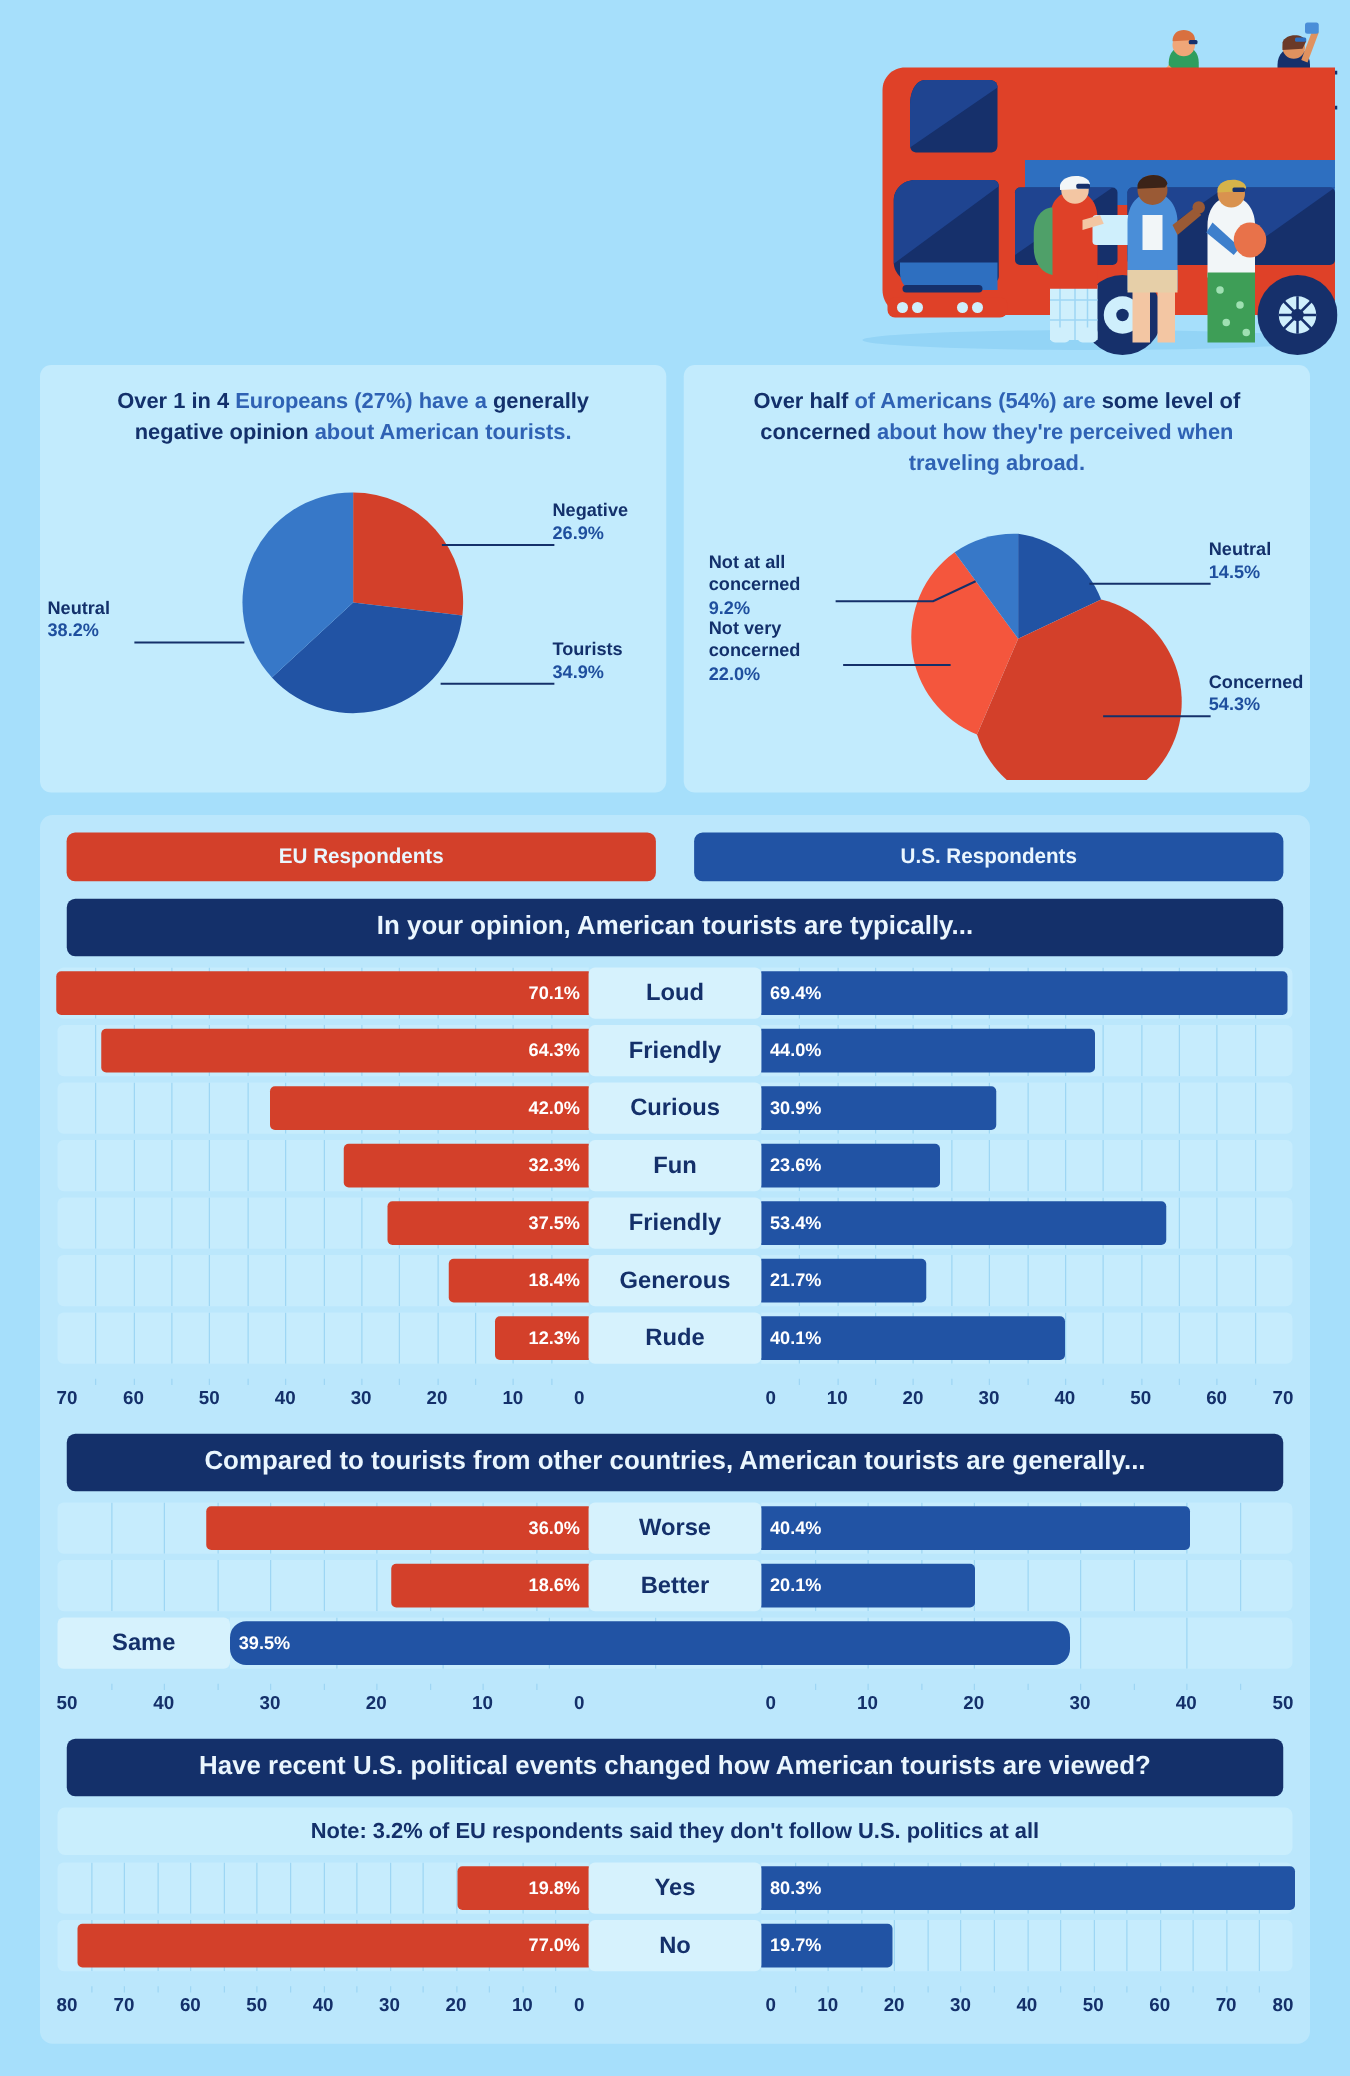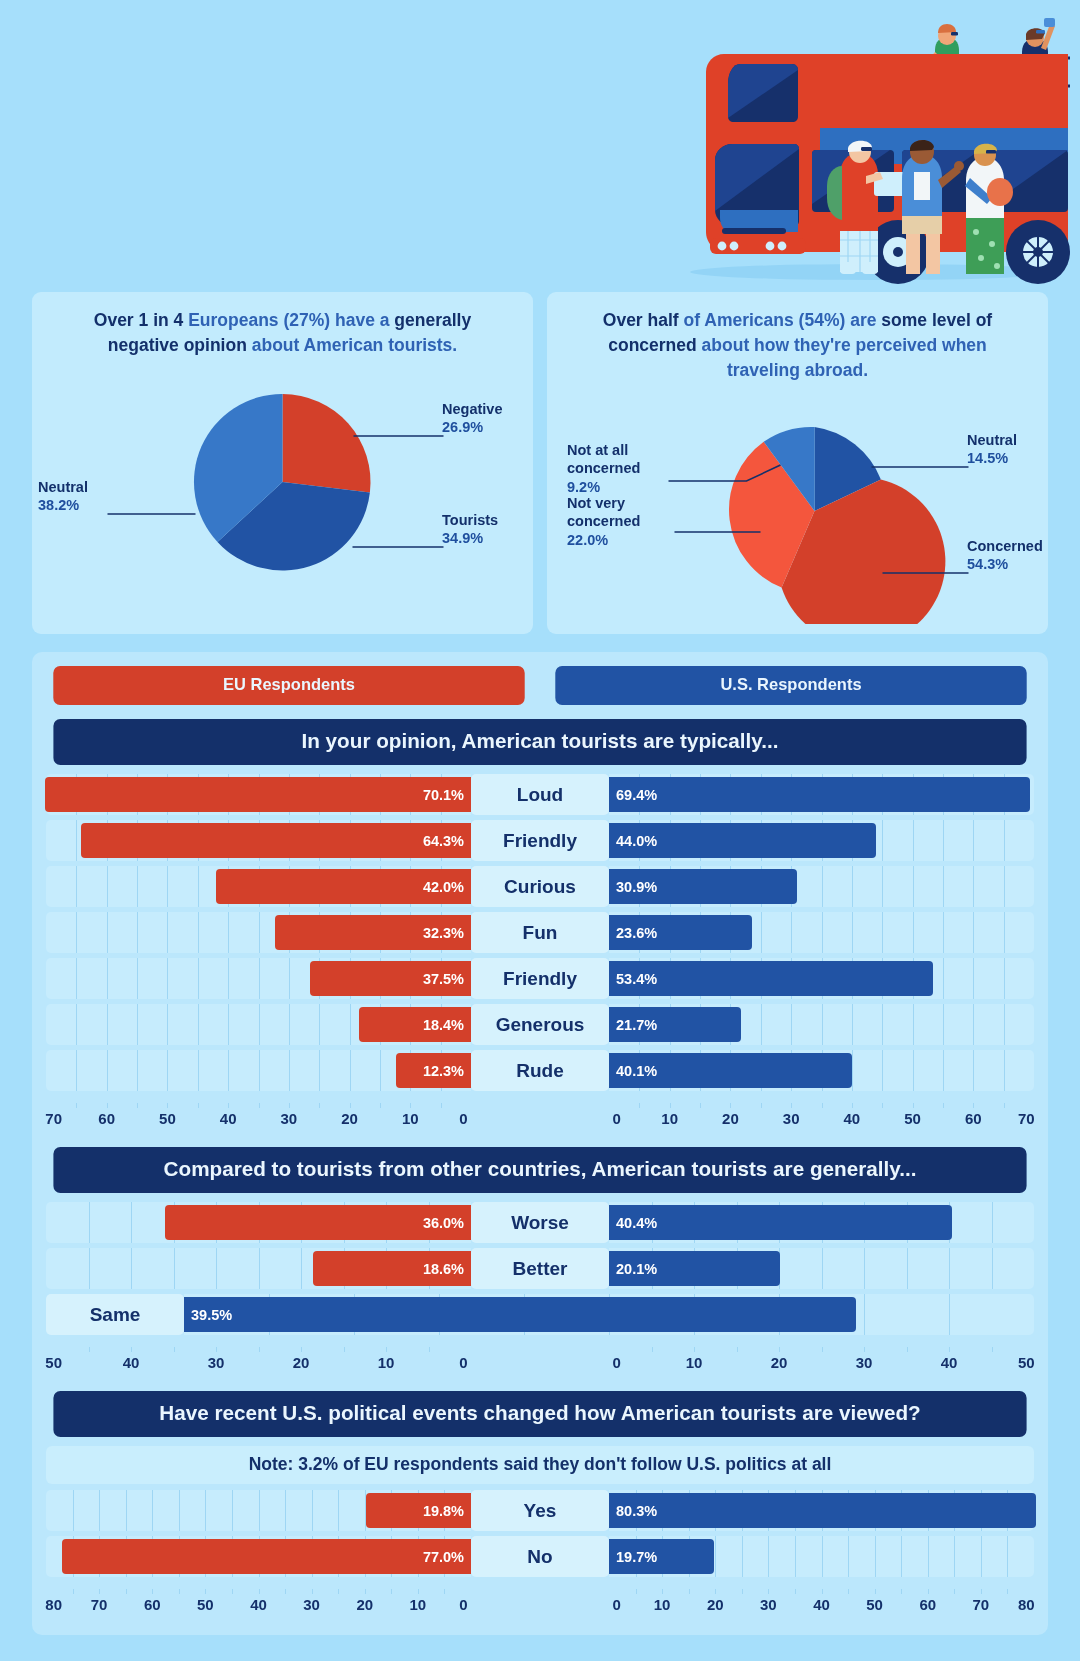--- a/index.html
+++ b/index.html
@@ -776,21 +776,21 @@
                 <i style="left: 10%;"></i>
                 <i style="left: 20%;"></i>
                 <i style="left: 30%;"></i>
                 <i style="left: 40%;"></i>
                 <i style="left: 50%;"></i>
                 <i style="left: 60%;"></i>
                 <i style="left: 70%;"></i>
                 <i style="left: 80%;"></i>
                 <i style="left: 90%;"></i>
               </div>
-              <div class="bar us" style="width: 79%;">
+              <div class="bar us" style="width: 79%; border-radius: 13px;">
                 <span>39.5%</span>
               </div>
             </div>
           </div>
         </div>
         <div class="axis">
           <div class="axis-half">
             <div class="ticks">
               <i style="left: 10%;"></i>
               <i style="left: 20%;"></i>

